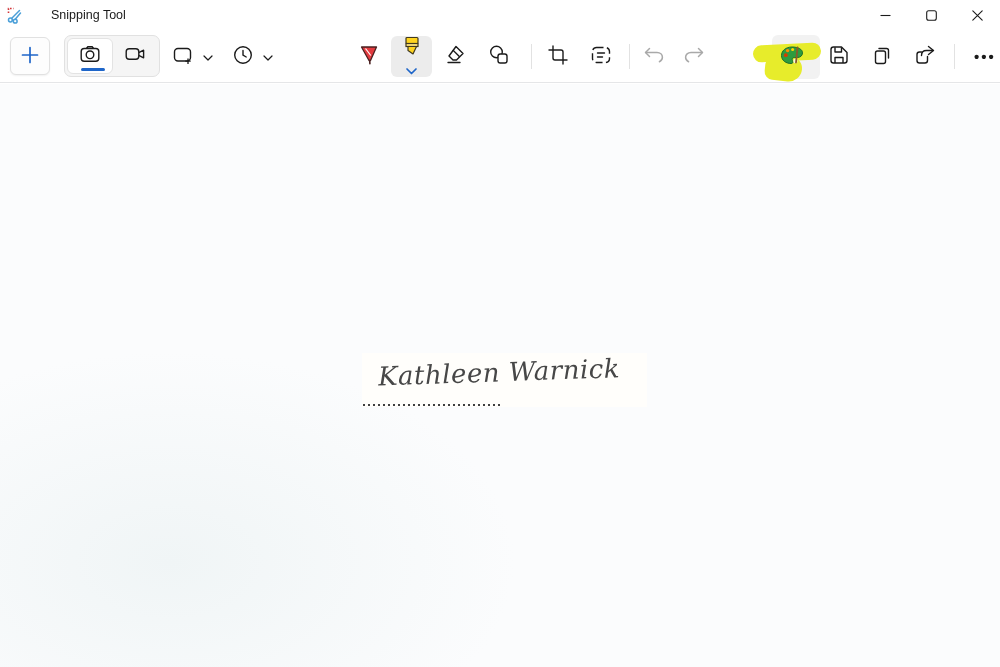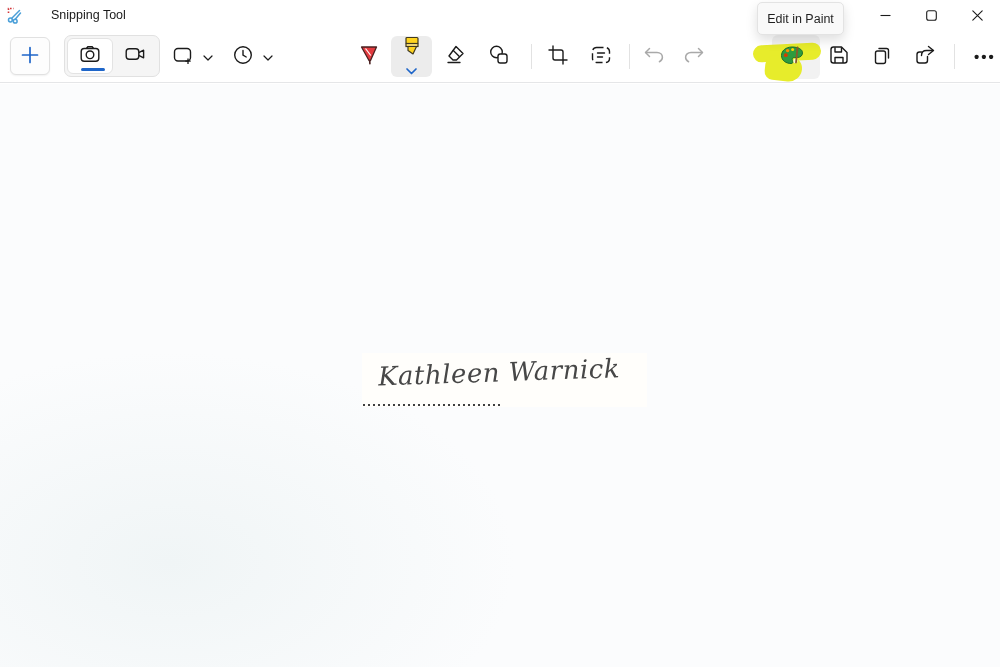--- a/index.html
+++ b/index.html
@@ -293,23 +293,20 @@
     <svg width="26" height="26" viewBox="0 0 26 26">
       <path d="M13,3 C6.5,3 2.5,7 2.5,11.5 C2.5,16.5 7,19.5 12,19.5 C13.5,19.5 14,18.8 14,17.8 C14,16.8 13.2,16.4 13.2,15.4 C13.2,14.2 14.2,13.5 15.6,13.5 H18.5 C21.5,13.5 23.5,11.5 23.5,8.8 C23.5,5.2 19,3 13,3 Z" fill="#2e9b3e" stroke="#1c6b2a" stroke-width="1"></path>
       <circle cx="6.8" cy="11.2" r="1.9" fill="#d83b01"></circle>
       <circle cx="8.6" cy="6.6" r="1.7" fill="#ff8c00"></circle>
       <circle cx="13.6" cy="5.4" r="1.5" fill="#ffd400"></circle>
       <circle cx="16.4" cy="17" r="2.2" fill="#f5f7d8"></circle>
       <path d="M18.5,3.5 L17,18.5" stroke="#8a5a2b" stroke-width="1.8" stroke-linecap="round"></path>
     </svg>
   </span>
 
-  <div class="tooltip">
-    <span>Edit in Paint</span>
-  </div>
 
   <div class="canvas">
     <div class="snip">
       <span class="sig">Kathleen Warnick</span>
       <span class="dotline"></span>
     </div>
   </div>
 
 </div>
 

